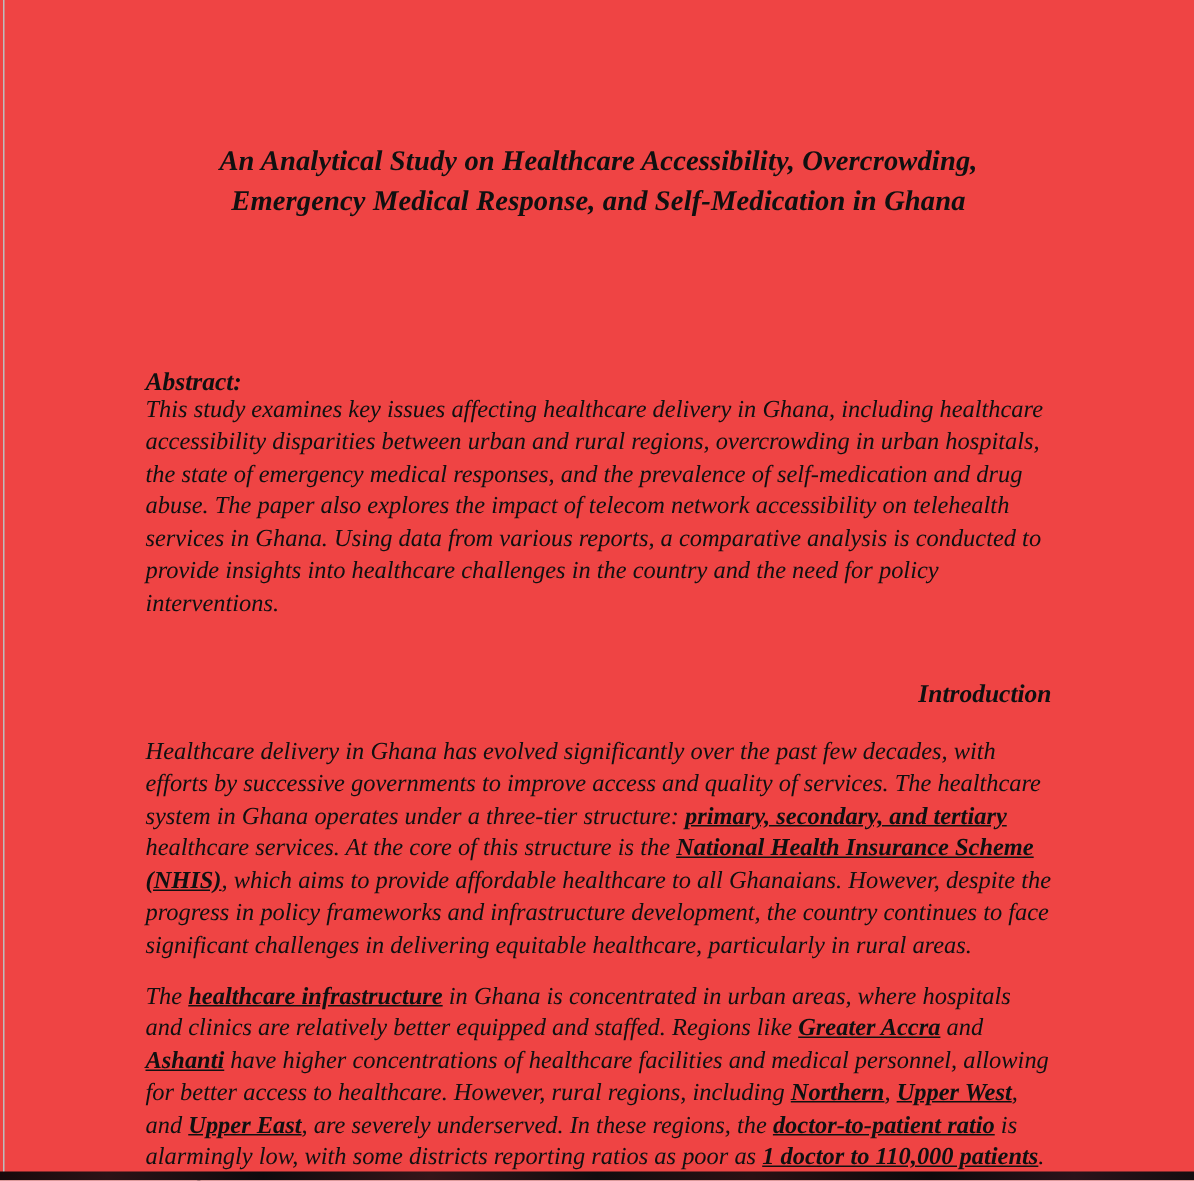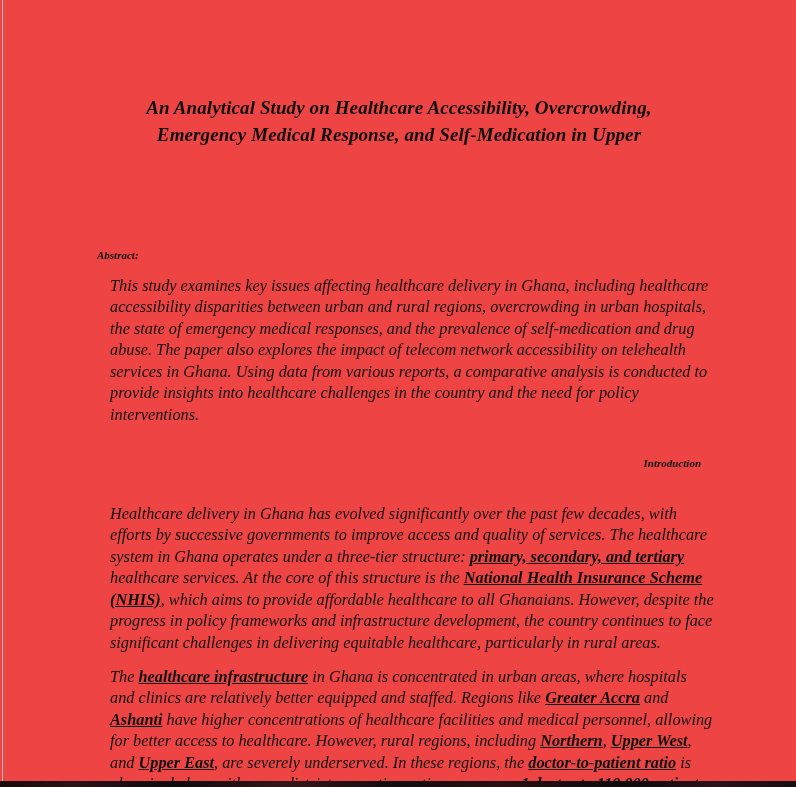--- a/index.html
+++ b/index.html
@@ -32,29 +32,29 @@
   }
   .doc-title {
     top: 95px;
     text-align: center;
     font-size: 19px;
     font-weight: 700;
     line-height: 26.5px;
     letter-spacing: 0.1px;
   }
   .section-heading {
-    font-size: 11px;
+    font-size: 17px;
     font-weight: 700;
     line-height: 22px;
     margin: 0;
   }
   .heading-abstract   { top: 244px; }
   .heading-introduction { top: 452px; text-align: right; }
   .para {
-    margin: 13px;
+    margin: 0;
     font-size: 16.3px;
     line-height: 21.45px;
     text-align: left;
   }
   .para b { font-weight: 700; text-decoration: underline; }
   .para-abstract { top: 262px; }
   .para-intro-1  { top: 490px; }
   .para-intro-2  { top: 653px; }
   .bottom-strip {
     position: absolute;
@@ -69,21 +69,21 @@
 </style>
 </head>
 <body>
 
 <div class="page">
 
   <div class="page-edge-line"></div>
 
   <div class="content-block doc-title">
     <div>An Analytical Study on Healthcare Accessibility, Overcrowding,</div>
-    <div>Emergency Medical Response, and Self-Medication in Upper</div>
+    <div>Emergency Medical Response, and Self-Medication in Ghana</div>
   </div>
 
   <h2 class="content-block section-heading heading-abstract">Abstract:</h2>
 
   <p class="content-block para para-abstract"><span>This study examines key issues affecting healthcare delivery in Ghana, including healthcare accessibility disparities between urban and rural regions, overcrowding in urban hospitals, the state of emergency medical responses, and the prevalence of self-medication and drug abuse. The paper also explores the impact of telecom network accessibility on telehealth services in Ghana. Using data from various reports, a comparative analysis is conducted to provide insights into healthcare challenges in the country and the need for policy interventions.</span></p>
 
   <h2 class="content-block section-heading heading-introduction">Introduction</h2>
 
   <p class="content-block para para-intro-1"><span>Healthcare delivery in Ghana has evolved significantly over the past few decades, with efforts by successive governments to improve access and quality of services. The healthcare system in Ghana operates under a three-tier structure: </span><b>primary, secondary, and tertiary</b><span> healthcare services. At the core of this structure is the </span><b>National Health Insurance Scheme (NHIS)</b><span>, which aims to provide affordable healthcare to all Ghanaians. However, despite the progress in policy frameworks and infrastructure development, the country continues to face significant challenges in delivering equitable healthcare, particularly in rural areas.</span></p>
 

